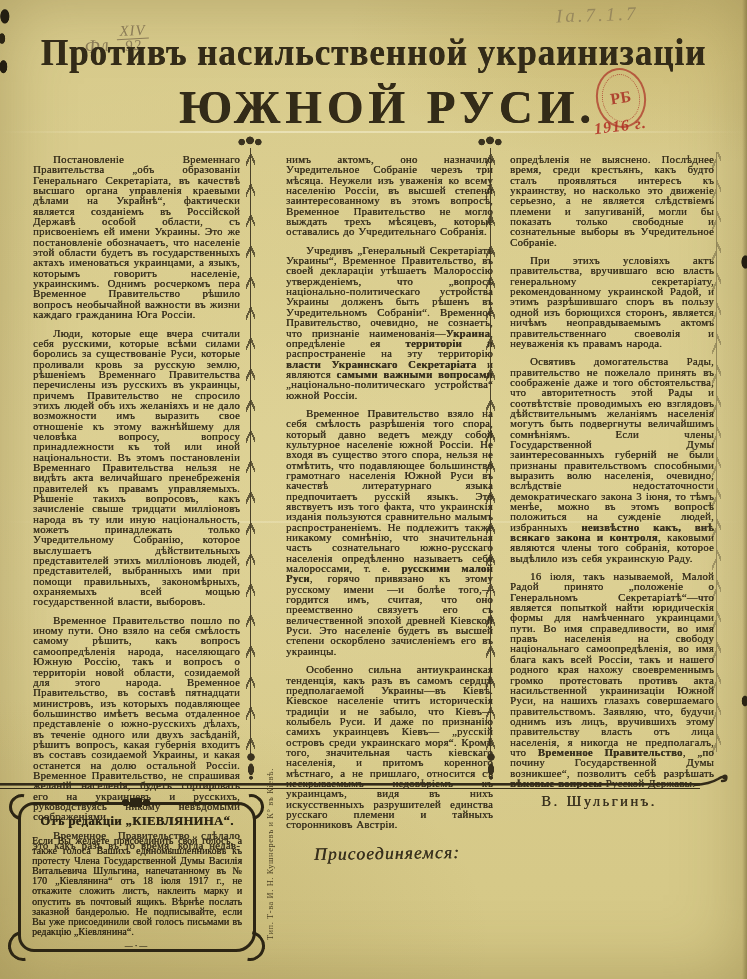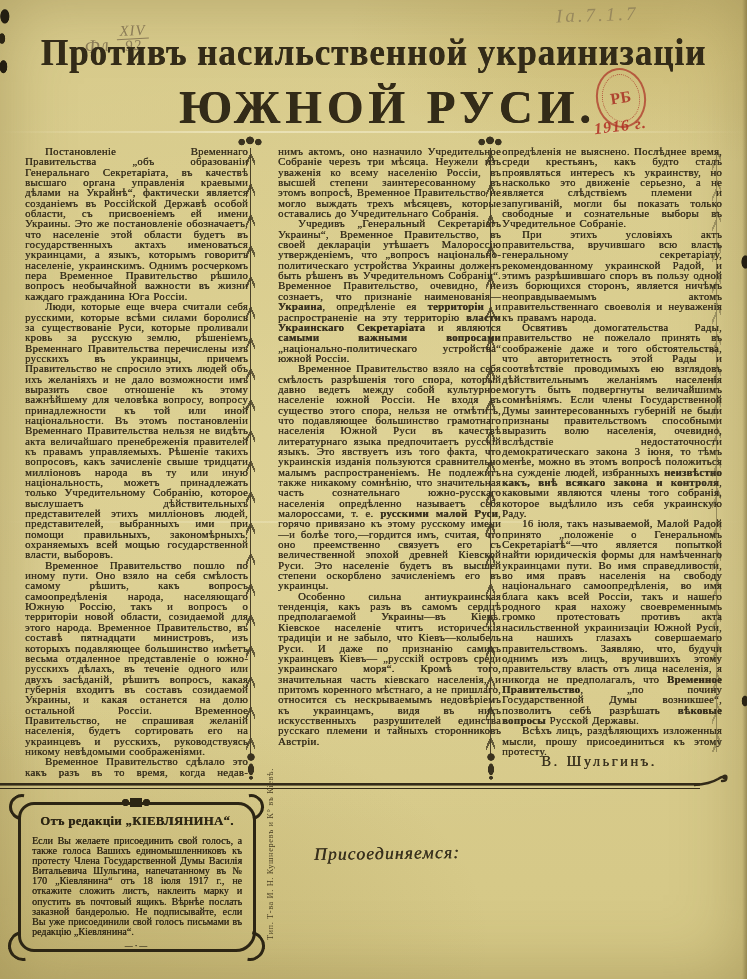--- a/index.html
+++ b/index.html
@@ -47,21 +47,21 @@
   .t1{position:absolute;left:0;top:33px;width:747px;text-align:center;
       font-size:35px;font-weight:700;letter-spacing:1px;color:#332b18;
       text-shadow:.4px 0 0 #332b18; transform:scaleY(1.08);}
   .t2{position:absolute;left:14px;top:80px;width:747px;text-align:center;
       font-size:47px;font-weight:700;letter-spacing:5px;color:#332b18;
       font-family:"Liberation Serif",serif; text-shadow:.4px 0 0 #332b18;}
 
   
   .col{position:absolute;top:146px;text-align:justify;font-size:10.8px;line-height:10.35px;
        letter-spacing:.25px;word-spacing:.8px;color:#3a321f;text-shadow:.32px 0 0 currentColor;}
-  .col p{margin:0;}
+  .col p{margin:8px;}
   .para{text-indent:20px;}
   .noind{text-indent:0;}
   .cont{text-align-last:justify;}
   .b{font-weight:700;}
   #col1{left:25px;width:223px;}
   #col2{left:278px;width:223px;}
   #col3{left:502px;width:220px;}
   .signature{margin-top:8px;text-align:center;padding-right:26px;font-size:14.5px;font-weight:400;letter-spacing:2.5px;text-indent:0;}
 
   
@@ -159,21 +159,20 @@
     <p class="para"><span>Учредивъ „Генеральный Секретаріатъ Украины“, Временное Правительство, въ своей деклараціи утѣшаетъ Малороссію утвержденіемъ, что „вопросъ національно-политическаго устройства Украины долженъ быть рѣшенъ въ Учредительномъ Собраніи“. Временное Правительство, очевидно, не сознаетъ, что признаніе наименованія—</span><span class="b">Украина</span><span>, опредѣленіе ея </span><span class="b">территоріи</span><span> и распространеніе на эту территорію </span><span class="b">власти Украинскаго Секретаріата</span><span> и являются </span><span class="b">самыми важными вопросами</span><span> „національно-политическаго устройства“ южной Россіи.</span></p>
     <p class="para"><span>Временное Правительство взяло на себя смѣлость разрѣшенія того спора, который давно ведетъ между собой культурное населеніе южной Россіи. Не входя въ существо этого спора, нельзя не отмѣтить, что подавляющее большинство грамотнаго населенія Южной Руси въ качествѣ литературнаго языка предпочитаетъ русскій языкъ. Это явствуетъ изъ того факта, что украинскія изданія пользуются сравнительно малымъ распространеніемъ. Не подлежитъ также никакому сомнѣнію, что значительная часть сознательнаго южно-русскаго населенія опредѣленно называетъ себя малороссами, т. е. </span><span class="b">русскими малой Руси</span><span>, горячо привязано къ этому русскому имени —и болѣе того,—гордится имъ, считая, что оно преемственно связуетъ его съ величественной эпохой древней Кіевской Руси. Это населеніе будетъ въ высшей степени оскорблено зачисленіемъ его въ украинцы.</span></p>
     <p class="para"><span>Особенно сильна антиукраинская тенденція, какъ разъ въ самомъ сердцѣ предполагаемой Украины—въ Кіевѣ. Кіевское населеніе чтитъ историческія традиціи и не забыло, что Кіевъ—колыбель Руси. И даже по признанію самихъ украинцевъ Кіевъ— „русскій островъ среди украинскаго моря“. Кромѣ того, значительная часть кіевскаго населенія, и притомъ коренного мѣстнаго, а не пришлаго, относится съ нескрываемымъ недовѣріемъ къ украинцамъ, видя въ нихъ искусственныхъ разрушителей единства русскаго племени и тайныхъ сторонниковъ Австріи.</span></p>
   </div>
 
   <div class="col" id="col3">
     <p class="noind"><span>опредѣленія не выяснено. Послѣднее время, среди крестьянъ, какъ будто сталъ проявляться интересъ къ украинству, но насколько это движеніе серьезно, а не является слѣдствіемъ племени и запугиваній, могли бы показать только свободные и сознательные выборы въ Учредительное Собраніе.</span></p>
     <p class="para"><span>При этихъ условіяхъ актъ правительства, вручившаго всю власть генеральному секретаріату, рекомендованному украинской Радой, и этимъ разрѣшившаго споръ въ пользу одной изъ борющихся сторонъ, является ничѣмъ неоправдываемымъ актомъ правительственнаго своеволія и неуваженія къ правамъ народа.</span></p>
     <p class="para"><span>Освятивъ домогательства Рады, правительство не пожелало принять въ соображеніе даже и того обстоятельства, что авторитетность этой Рады и соотвѣтствіе проводимыхъ ею взглядовъ дѣйствительнымъ желаніямъ населенія могутъ быть подвергнуты величайшимъ сомнѣніямъ. Если члены Государственной Думы заинтересованныхъ губерній не были признаны правительствомъ способными выразить волю населенія, очевидно, вслѣдствіе недостаточности демократическаго закона 3 іюня, то тѣмъ менѣе, можно въ этомъ вопросѣ положиться на сужденіе людей, избранныхъ </span><span class="b">неизвѣстно какъ, внѣ всякаго закона и контроля</span><span>, каковыми являются члены того собранія, которое выдѣлило изъ себя украинскую Раду.</span></p>
     <p class="para"><span>16 іюля, такъ называемой, Малой Радой принято „положеніе о Генеральномъ Секретаріатѣ“—что является попыткой найти юридическія формы для намѣченнаго украинцами пути. Во имя справедливости, во имя правъ населенія на свободу національнаго самоопредѣленія, во имя блага какъ всей Россіи, такъ и нашего родного края нахожу своевременнымъ громко протестовать противъ акта насильственной украинизаціи Южной Руси, на нашихъ глазахъ совершаемаго правительствомъ. Заявляю, что, будучи однимъ изъ лицъ, вручившихъ этому правительству власть отъ лица населенія, я никогда не предполагалъ, что </span><span class="b">Временное Правительство</span><span>, „по почину Государственной Думы возникшее“, позволитъ себѣ разрѣшать </span><span class="b">вѣковые вопросы</span><span> Русской Державы.</span></p>
-    <p class="para"><span>Всѣхъ лицъ, раздѣляющихъ изложенныя мысли, прошу присоединиться къ этому протесту.</span></p>
     <p class="signature">В. Шульгинъ.</p>
   </div>
 
   <div class="bottom-rule"></div>
   <svg class="rule-hook" width="36" height="16" viewBox="0 0 36 16">
     <path d="M0,13 Q16,12 24,7 Q30,3 32,6 Q33,9 28,9" fill="none" stroke="#332b19" stroke-width="2.4" stroke-linecap="round"></path>
     <circle cx="31" cy="5" r="2.6" fill="#332b19"></circle>
   </svg>
 
   <div class="adbox">

